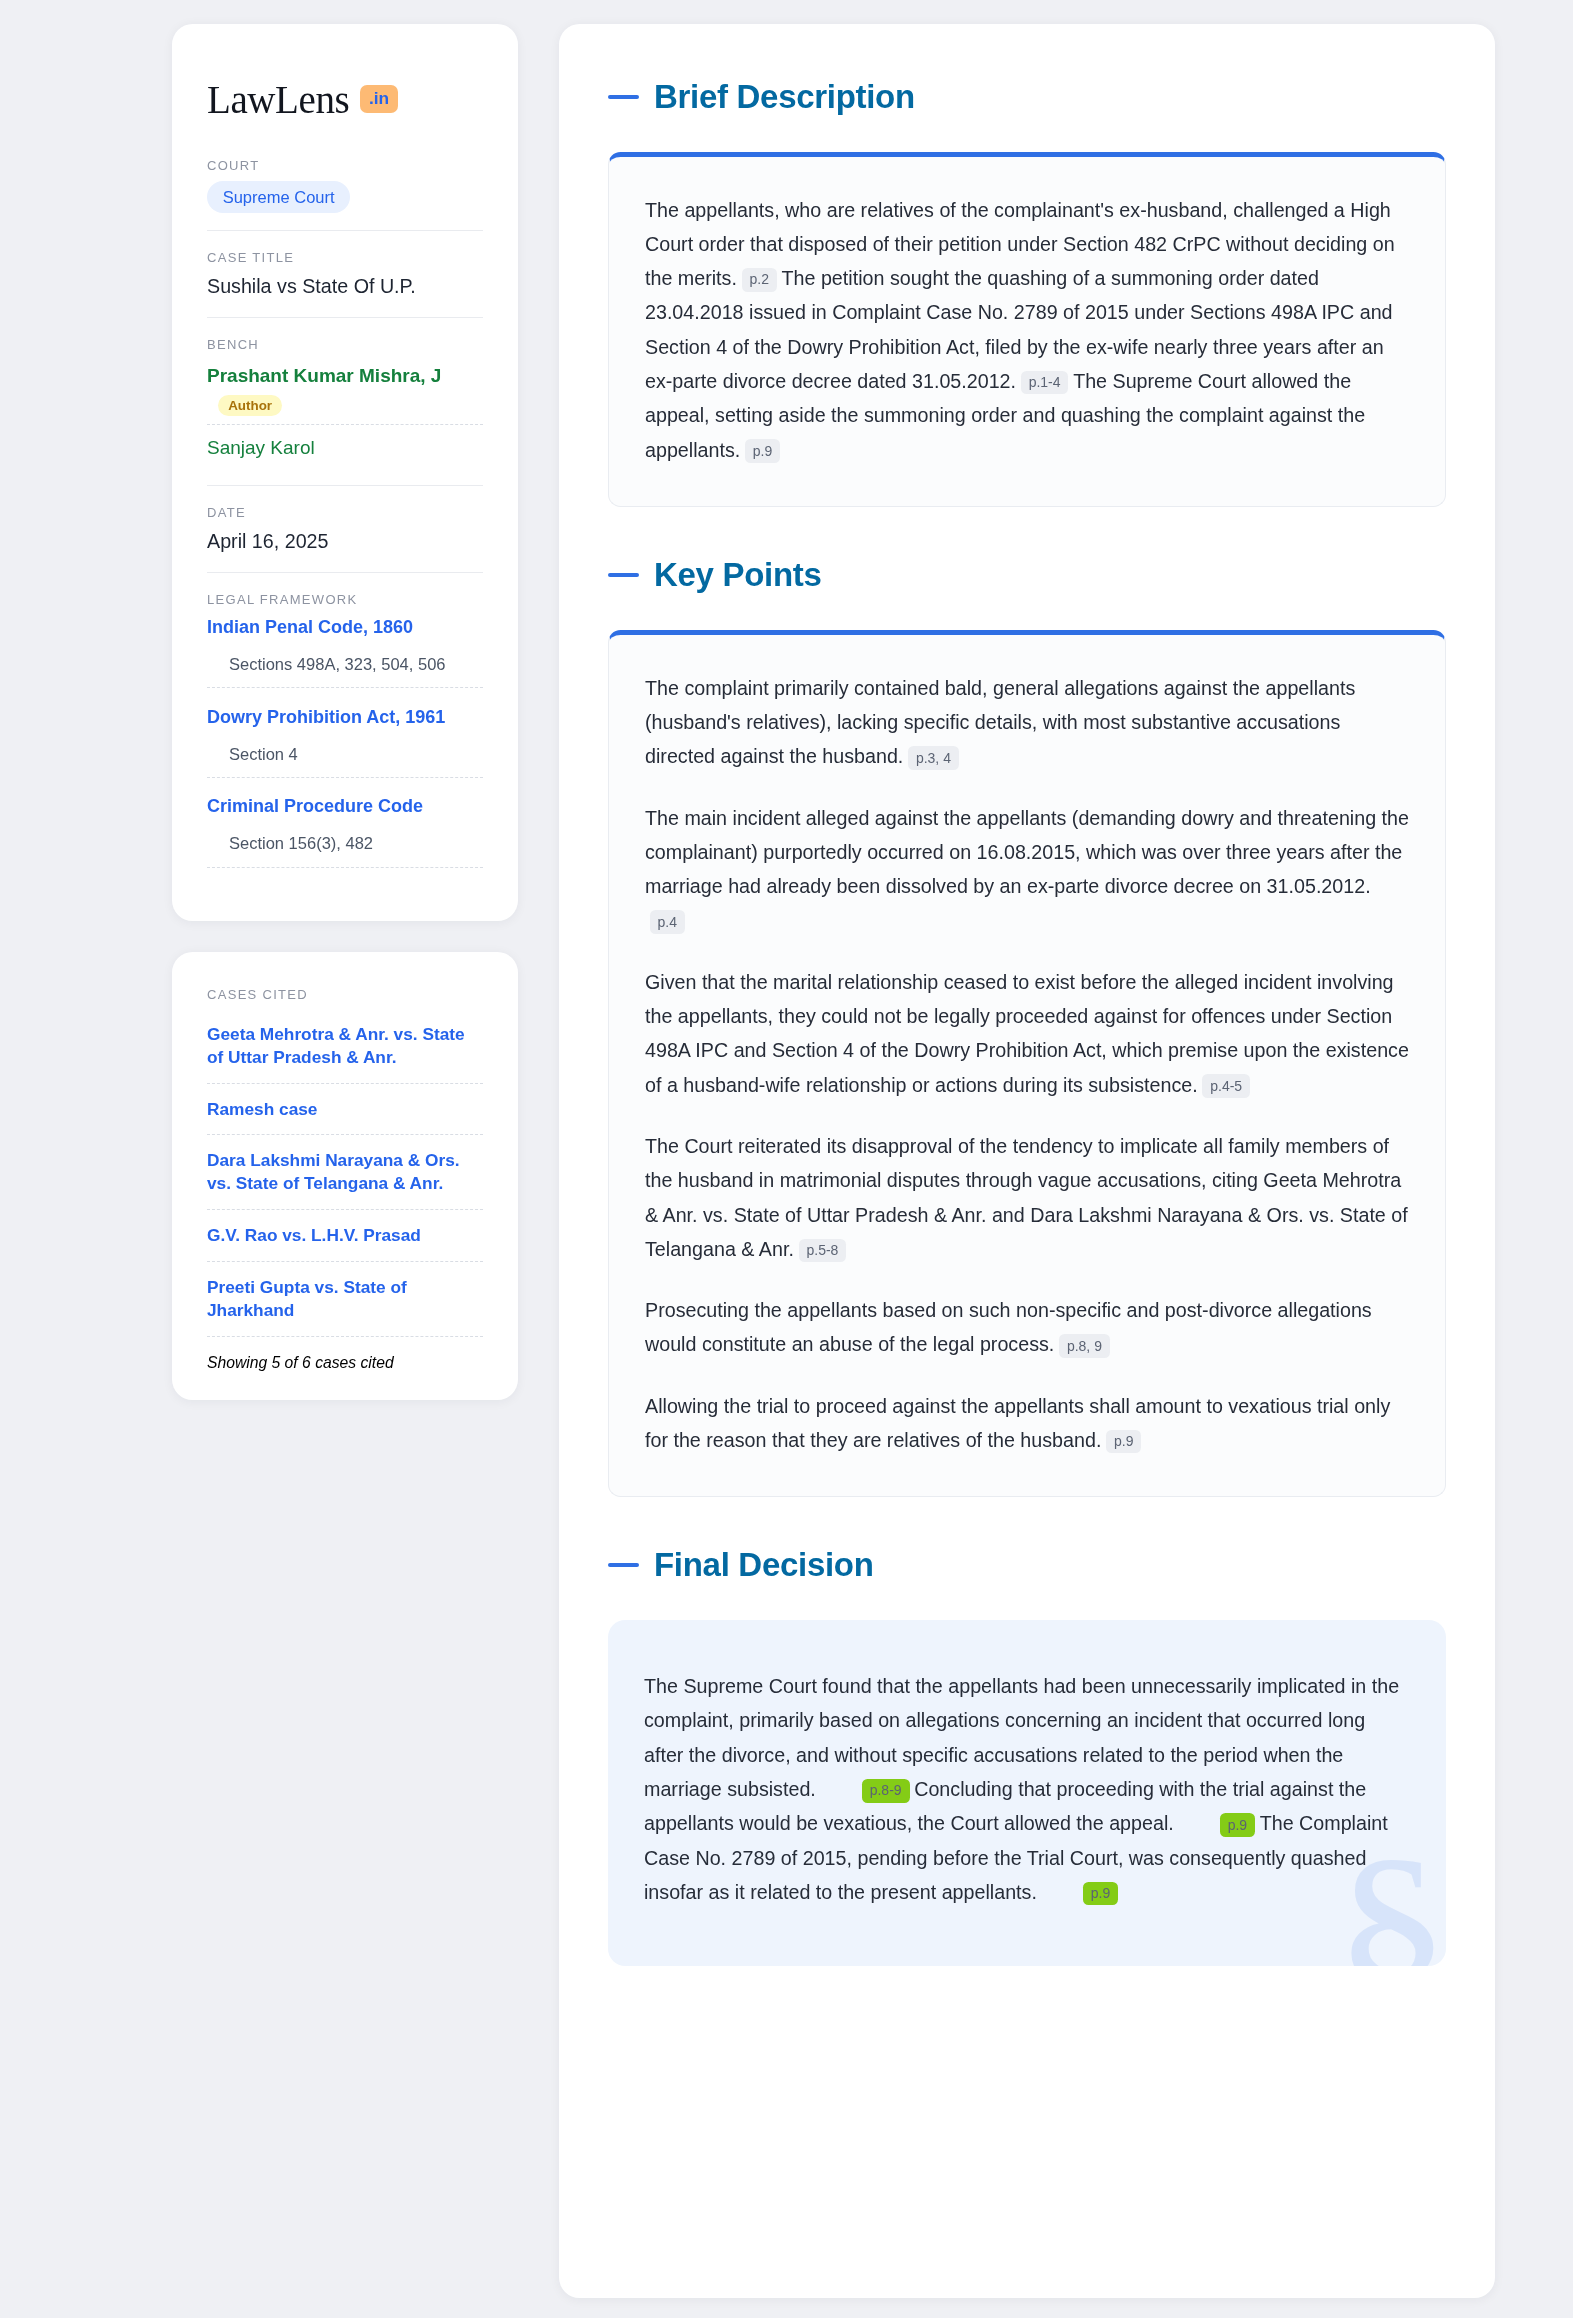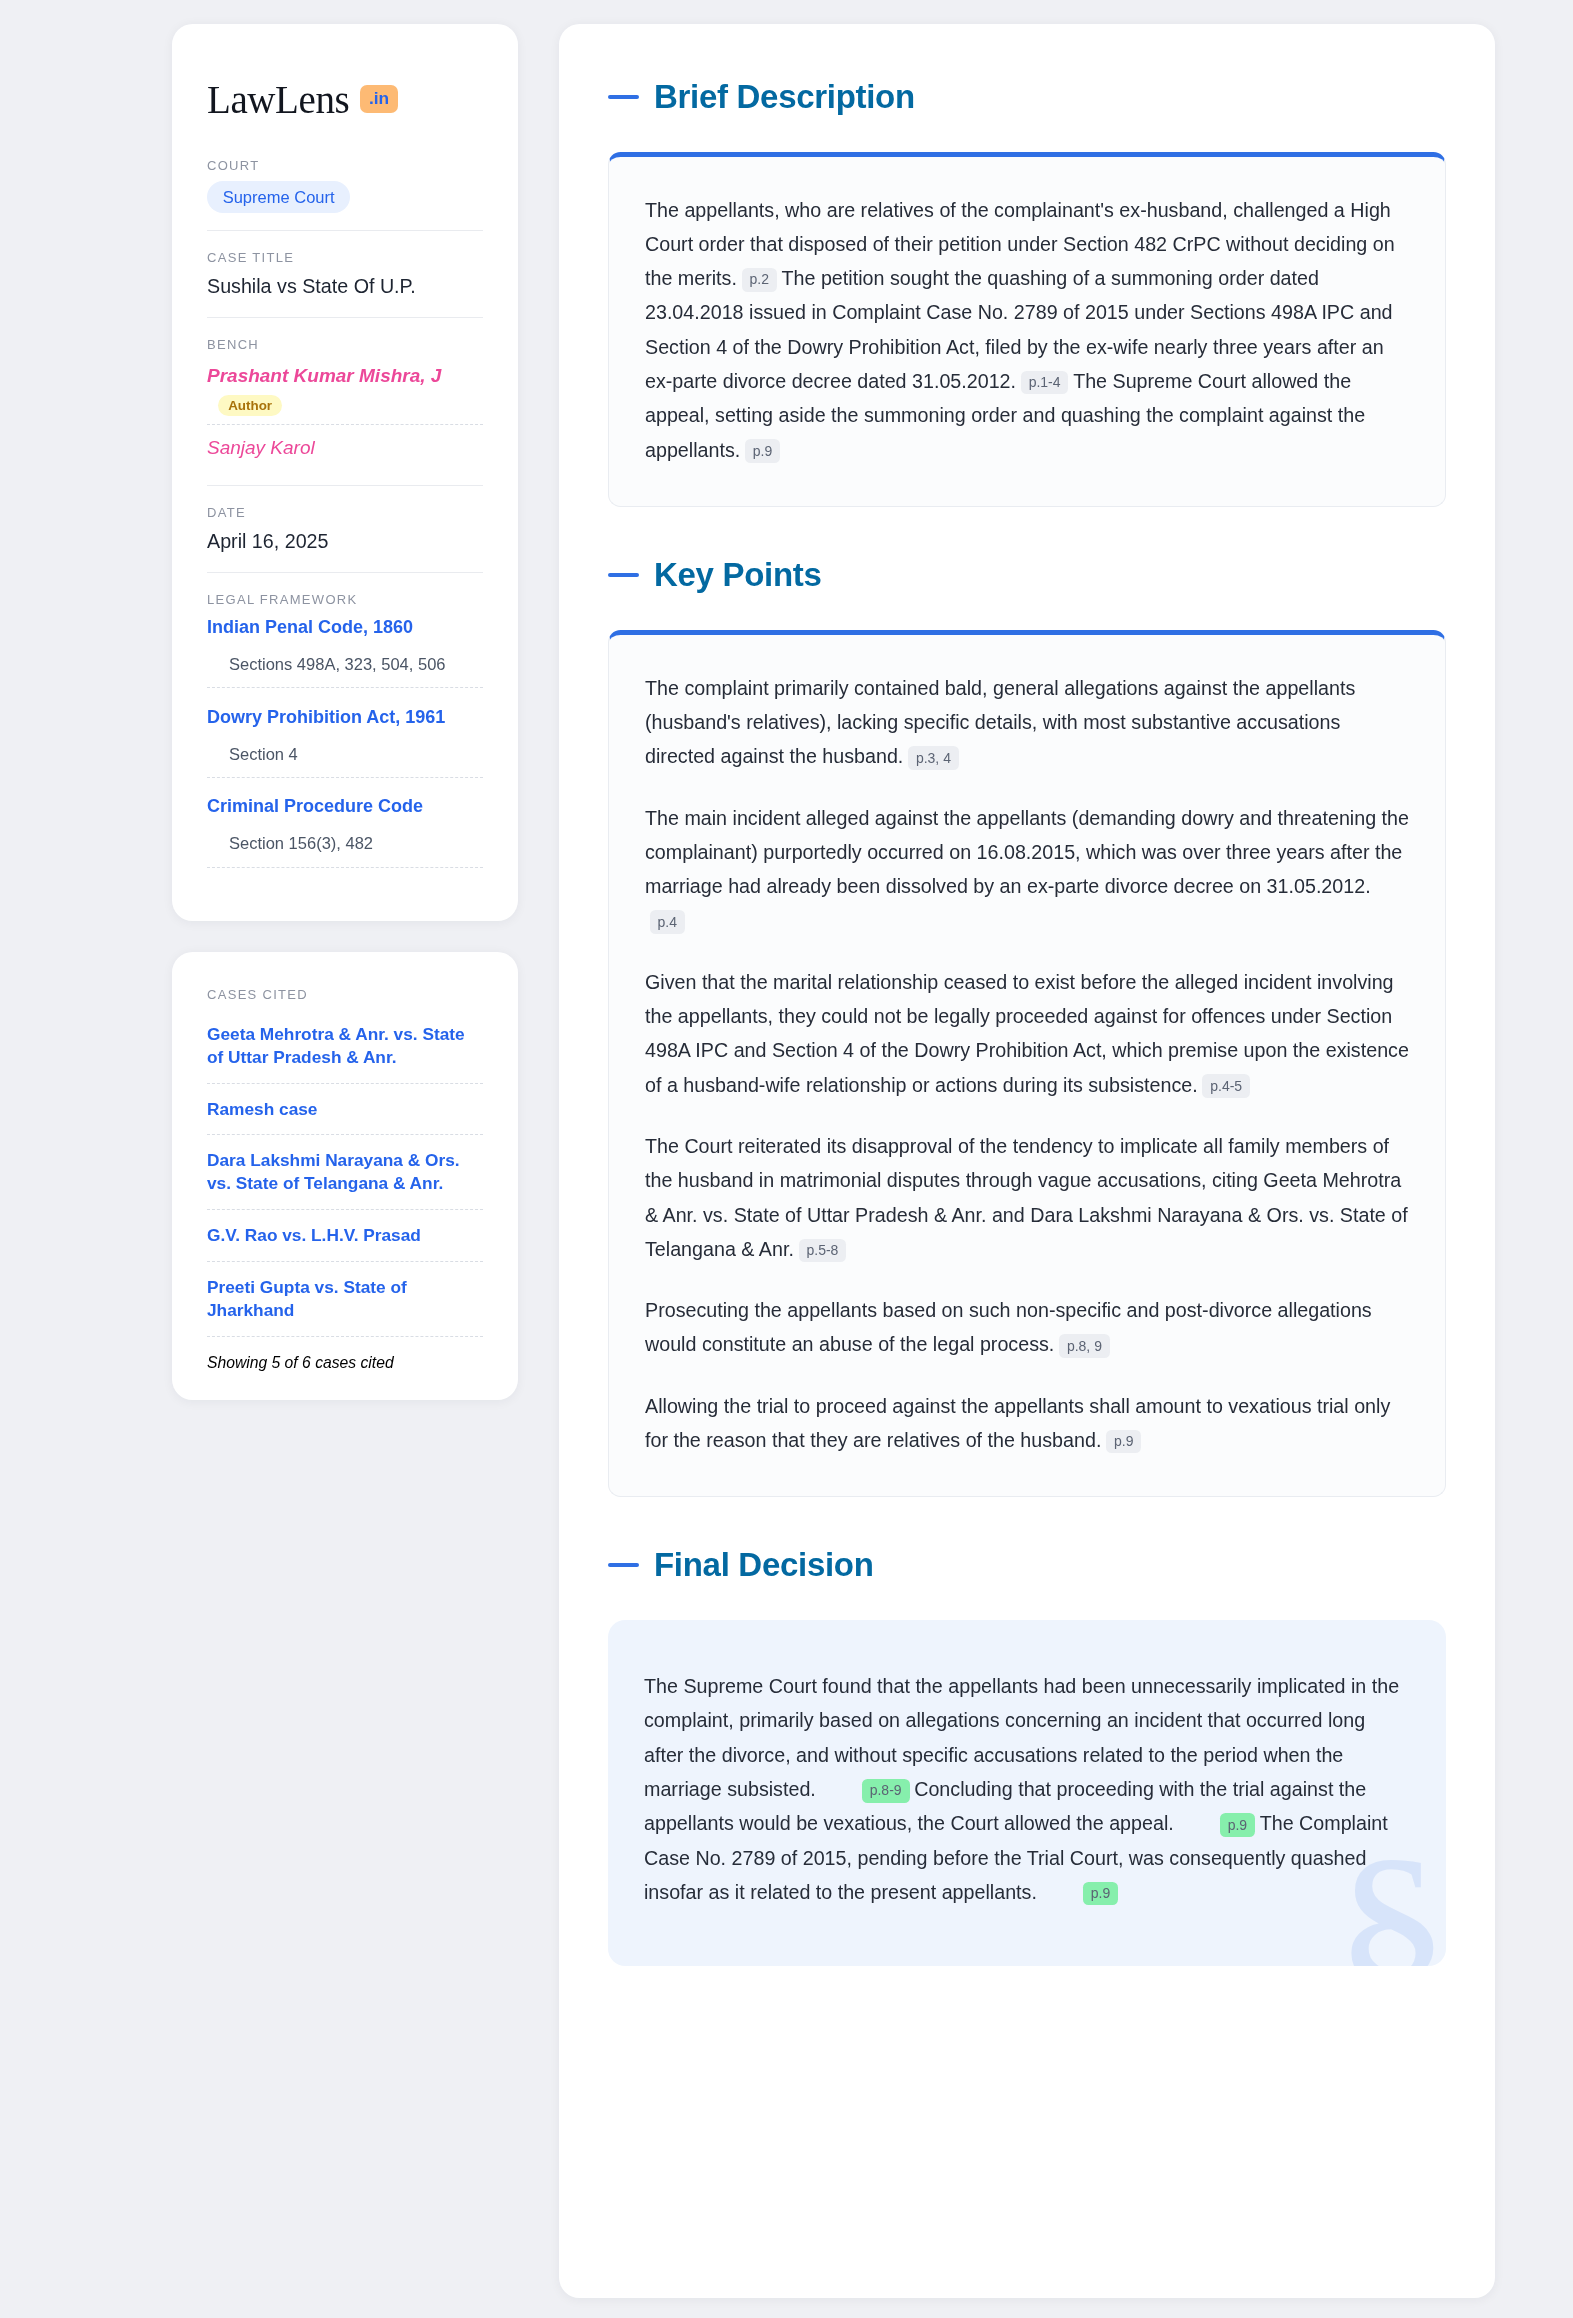--- a/index.html
+++ b/index.html
@@ -78,21 +78,21 @@
     font-size: 16.5px;
     border-radius: 786px;
     padding: 6.3px 15.7px;
   }
 
   .judge-row { padding: 3.1px 0 7.9px 0; }
   .judge-row + .judge-row {
     border-top: 0.8px dashed #d9dde4;
     padding-top: 11px;
   }
-  .judge-name { font-size: 19px; color: #ec4899; font-weight: bold; line-height: 1.3; font-style: italic; }
+  .judge-name { font-size: 19px; color: #15803d; font-weight: bold; line-height: 1.3; }
   .judge-name.plain { font-weight: normal; }
   .author-badge {
     display: inline-block;
     margin-top: 6.3px;
     margin-left: 11px;
     background: #fef9c3;
     color: #a8720b;
     font-size: 13.4px;
     font-weight: bold;
     border-radius: 786px;
@@ -210,21 +210,21 @@
     display: inline-block;
     background: #eceef2;
     color: #5b6373;
     font-size: 14px;
     border-radius: 5.5px;
     padding: 2.4px 7.9px 3.1px 7.9px;
     margin: 0 4.7px;
     vertical-align: 0.8px;
     line-height: 1.3;
   }
-  .decision .cite { background: #86efac; margin-left: 46px; }
+  .decision .cite { background: #84cc16; margin-left: 46px; }
 </style>
 </head>
 <body>
 
 <div class="page">
 
   <aside class="sidebar">
 
     <div class="card sidebar-main">
 

